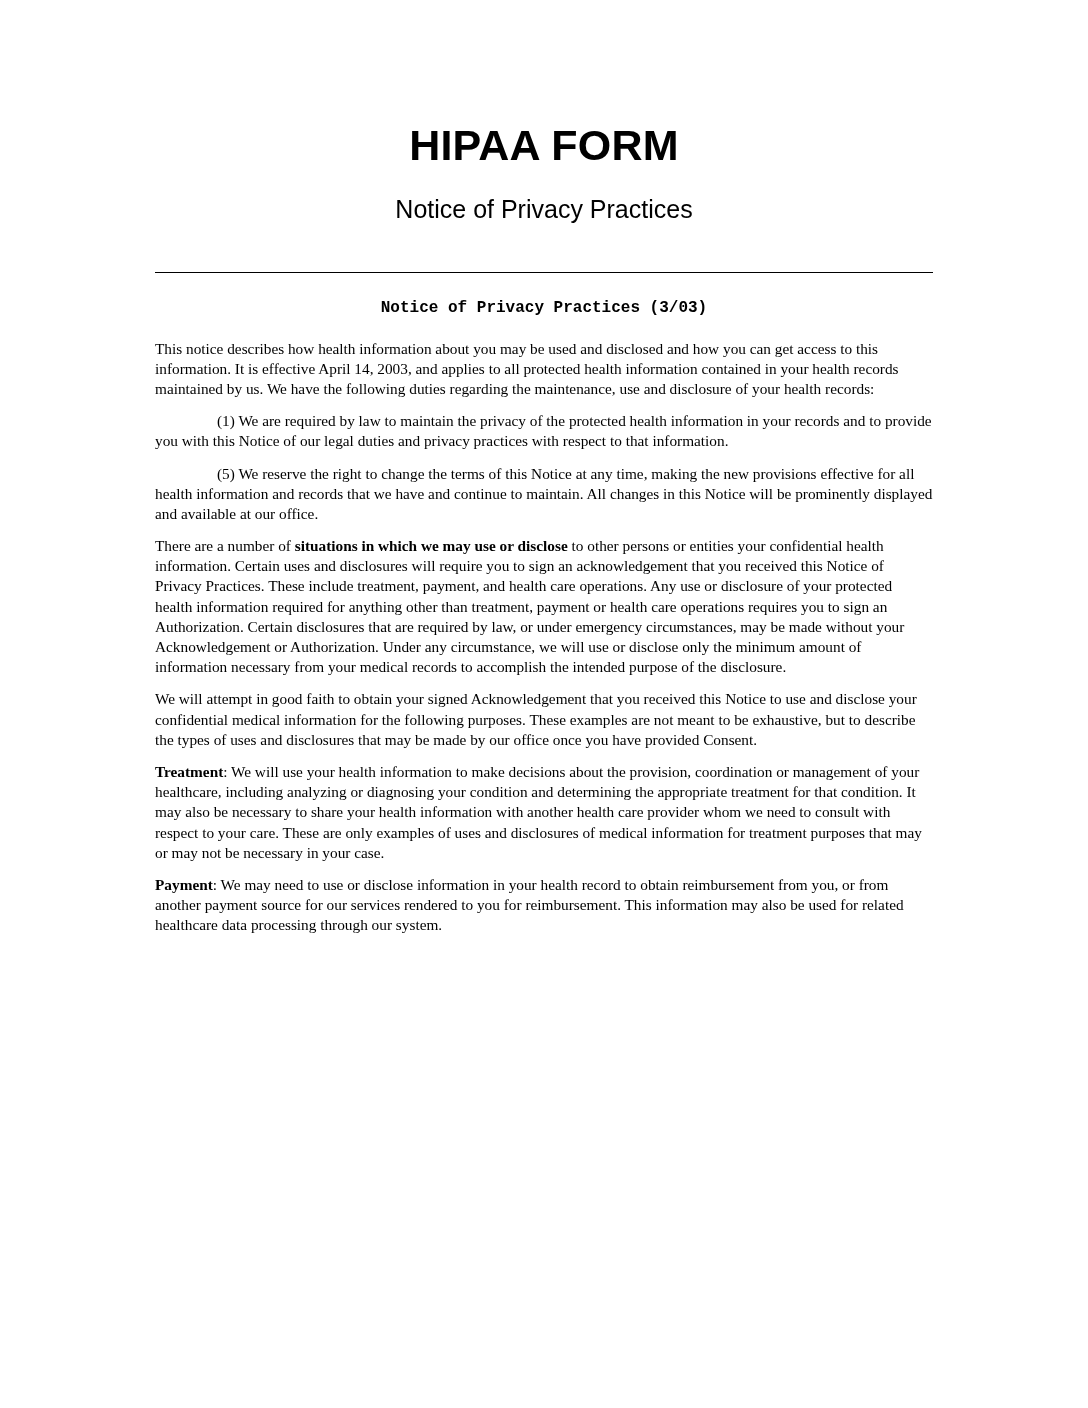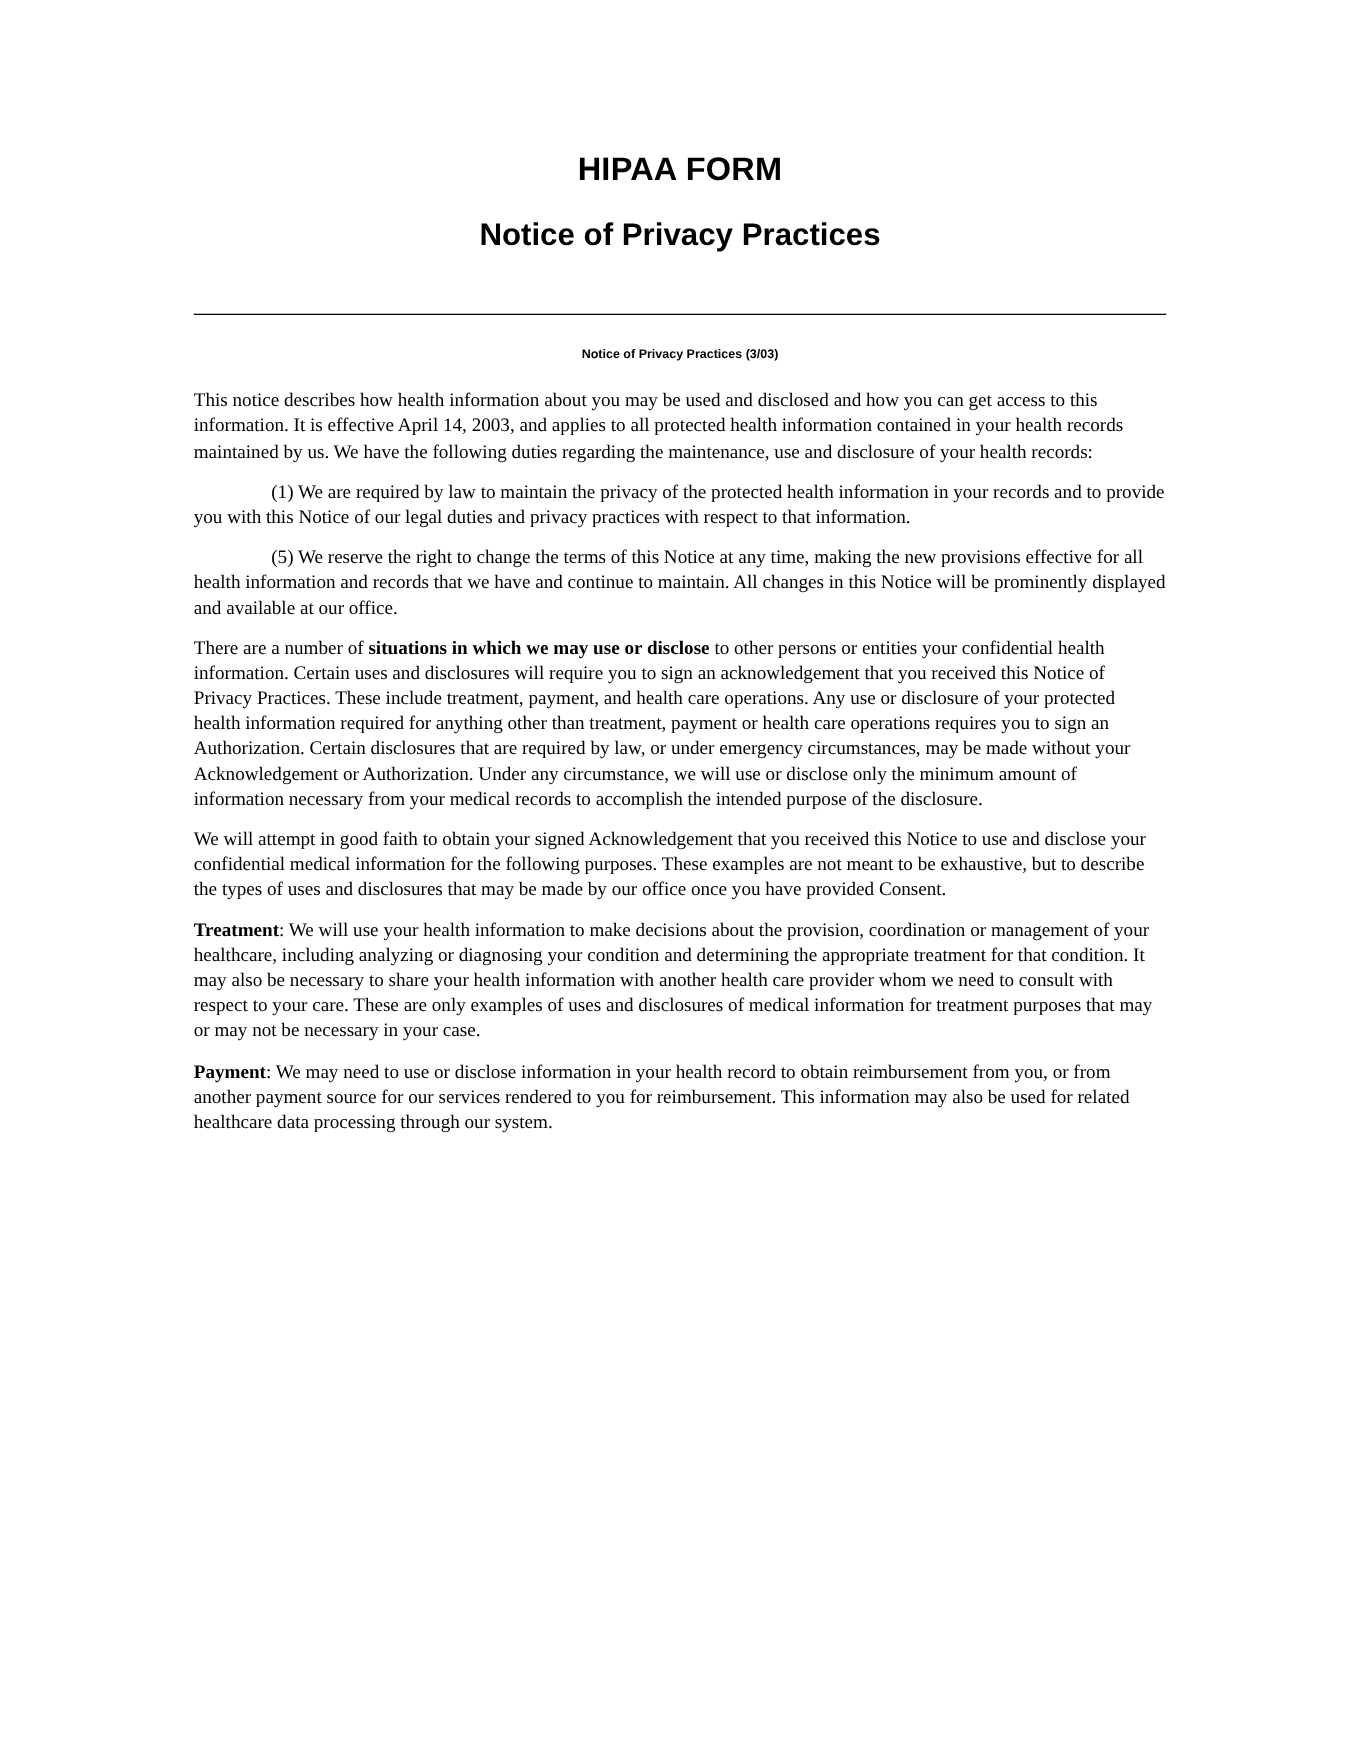--- a/index.html
+++ b/index.html
@@ -16,44 +16,45 @@
   }
   .page {
     position: relative;
     width: 1088px;
     height: 1408px;
     box-sizing: border-box;
     padding: 120px 155px 0 155px;
   }
   .doc-title {
     text-align: center;
-    font-size: 26px;
+    font-size: 43px;
     font-weight: bold;
     letter-spacing: 0.2px;
     margin: 0 0 12px 0;
     line-height: 1.2;
   }
   .doc-subtitle {
     text-align: center;
     font-size: 25px;
-    font-weight: bold;
+    font-weight: normal;
     margin: 22px 0 0 0;
     line-height: 1.2;
   }
   .rule {
     border: none;
     border-top: 1px solid #000000;
     margin: 48px 0 0 0;
     width: 100%;
   }
   .section-heading {
     text-align: center;
-    font-size: 10px;
+    font-size: 16px;
     font-weight: bold;
     margin: 26px 0 0 0;
+    font-family: Liberation Mono, monospace;
   }
   .body-text {
     font-size: 15.3px;
     line-height: 1.32;
     margin: 22px 0 0 0;
     text-align: left;
     font-family: Liberation Serif, serif;
   }
   .body-text.indent::before {
     content: "";

